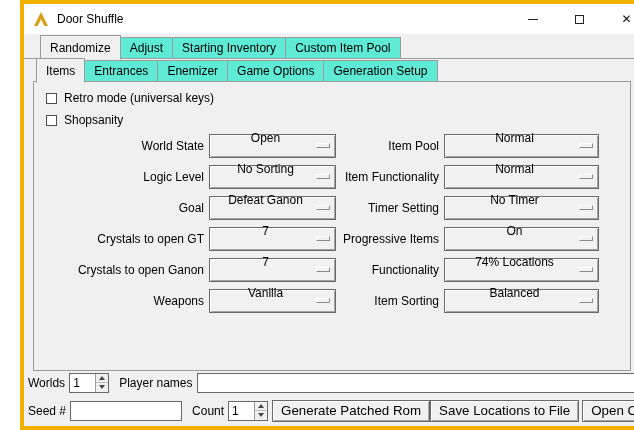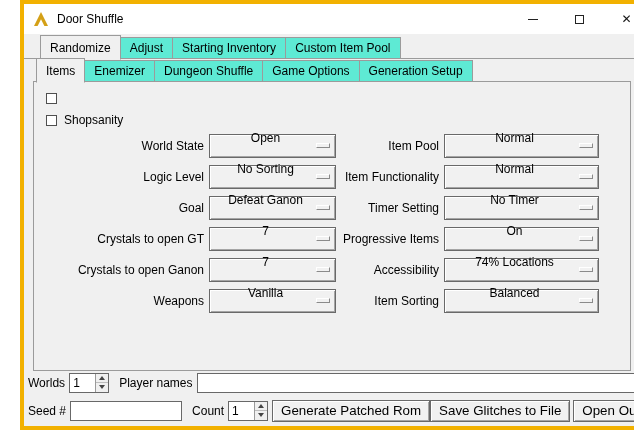--- a/index.html
+++ b/index.html
@@ -170,30 +170,31 @@
       <div class="tab">Adjust</div>
       <div class="tab">Starting Inventory</div>
       <div class="tab">Custom Item Pool</div>
     </div>
 
     <div class="outer-pane">
 
       <div class="inner-nb">
         <div class="tabbar inner-tabs">
           <div class="tab active">Items</div>
+          <div class="tab">Entrances</div>
           <div class="tab">Enemizer</div>
-          <div class="tab">Dungeon Shuffle</div>
           <div class="tab">Game Options</div>
           <div class="tab">Generation Setup</div>
         </div>
 
         <div class="inner-pane">
 
           <div class="cb-row first">
             <span class="cb-box"></span>
+            <span>Retro mode (universal keys)</span>
           </div>
           <div class="cb-row second">
             <span class="cb-box"></span>
             <span>Shopsanity</span>
           </div>
 
           <div class="options">
 
             <div class="opt-label">World State</div>
             <div class="dd">
@@ -237,21 +238,21 @@
             <div class="dd">
               <span class="dd-text">On</span>
               <span class="dd-ind"></span>
             </div>
 
             <div class="opt-label">Crystals to open Ganon</div>
             <div class="dd">
               <span class="dd-text">7</span>
               <span class="dd-ind"></span>
             </div>
-            <div class="opt-label">Accessibility</div>
+            <div class="opt-label">Functionality</div>
             <div class="dd">
               <span class="dd-text">74% Locations</span>
               <span class="dd-ind"></span>
             </div>
 
             <div class="opt-label">Weapons</div>
             <div class="dd">
               <span class="dd-text">Vanilla</span>
               <span class="dd-ind"></span>
             </div>
@@ -292,19 +293,19 @@
             <span class="spin-up">
                 <span class="arrow-up"></span>
               </span>
             <span class="spin-down">
                 <span class="arrow-down"></span>
               </span>
           </span>
         </div>
         <button class="btn ml4">Generate Patched Rom</button>
         <span class="spacer"></span>
-        <button class="btn">Save Glitches to File</button>
+        <button class="btn">Save Locations to File</button>
         <button class="btn ml3">Open Output Directory</button>
       </div>
 
     </div>
   </div>
 </div>
 
 </body></html>

